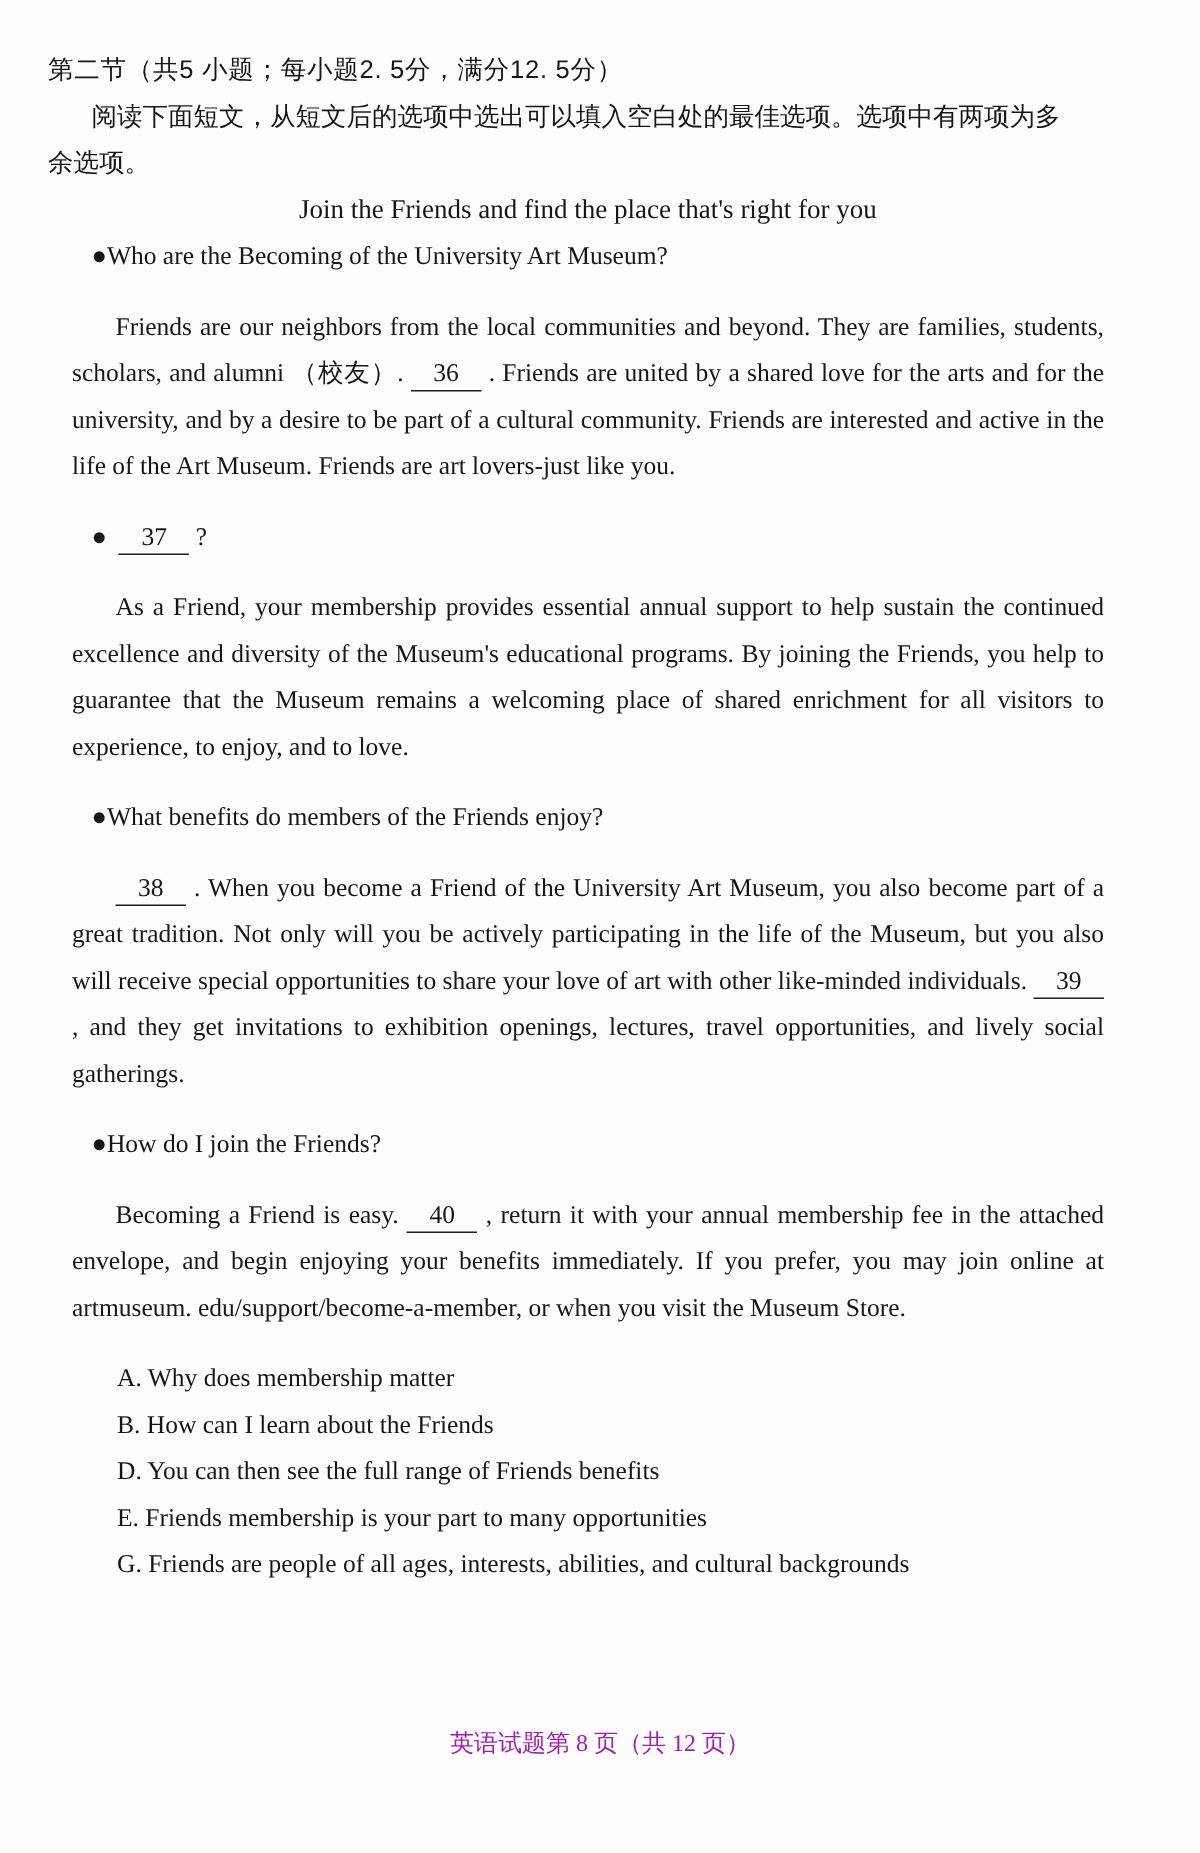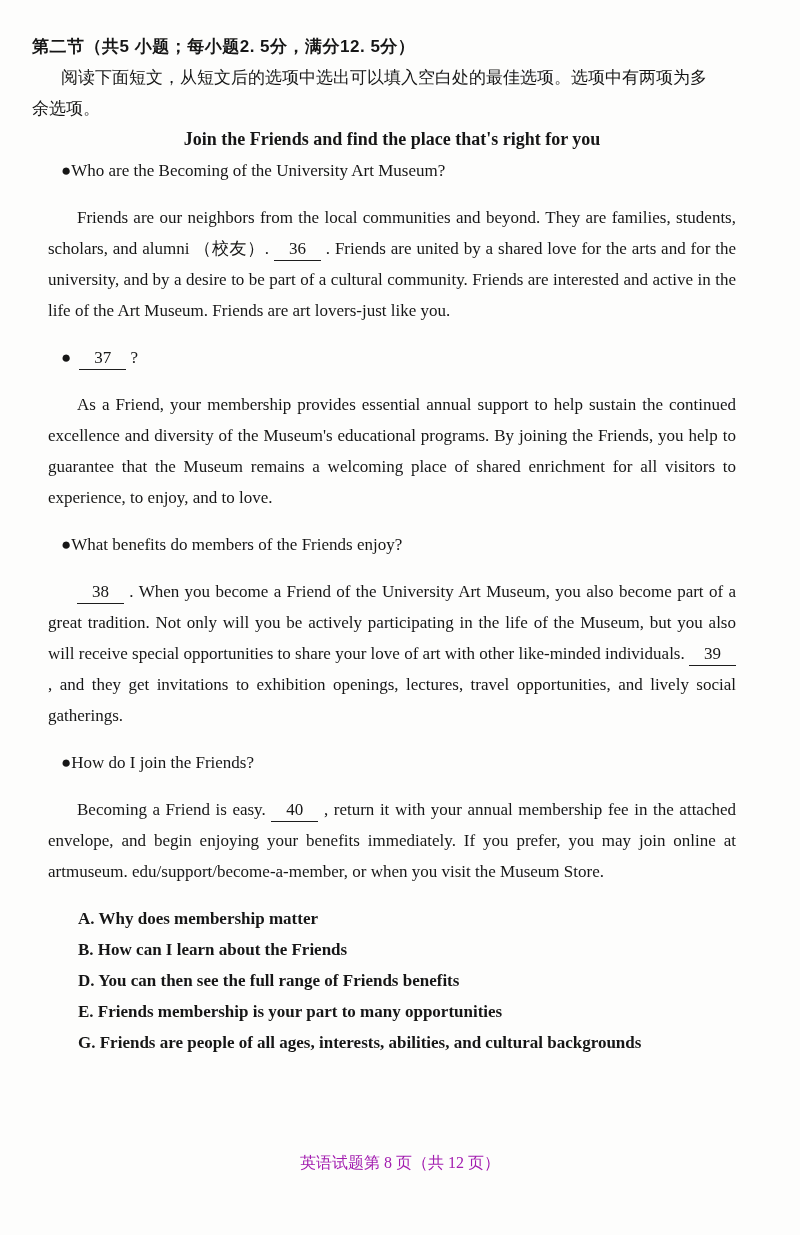--- a/index.html
+++ b/index.html
@@ -12,49 +12,49 @@
     color: #161616;
     font-family: "Liberation Serif", "DejaVu Serif", serif;
     font-size: 17px;
     line-height: 31px;
     box-sizing: border-box;
     padding: 31px 48px 0 32px;
     overflow: hidden;
   }
   .section-header {
     font-family: "Liberation Sans", "DejaVu Sans", sans-serif;
-    font-weight: 700;
+    font-weight: 400;
     font-size: 17px;
     letter-spacing: 0.5px;
   }
   .instr-line { display: block; text-align: justify; }
   .instr-line.first { text-indent: 29px; }
   .doc-title {
     text-align: center;
-    font-weight: 700;
+    font-weight: 400;
     font-size: 18px;
   }
   .para {
     margin: 16px;
     text-align: justify;
     text-indent: 29px;
   }
   .bullet-line {
     margin: 0;
     text-indent: 29px;
     white-space: nowrap;
   }
   .bullet { letter-spacing: 0; }
   .blank {
     border-bottom: 1.5px solid #1d1d1d;
     padding: 0 15px 2px 15px;
   }
   .gap-left { margin-left: 8px; }
   .options { margin: 0; padding: 0 0 0 46px; list-style: none; }
-  .option { margin: 0; font-weight: bold; }
+  .option { margin: 0; }
   .page-footer {
     position: absolute;
     left: 0;
     top: 1147px;
     width: 100%;
     text-align: center;
     font-size: 16px;
     color: #a21caf;
   }
 </style>

